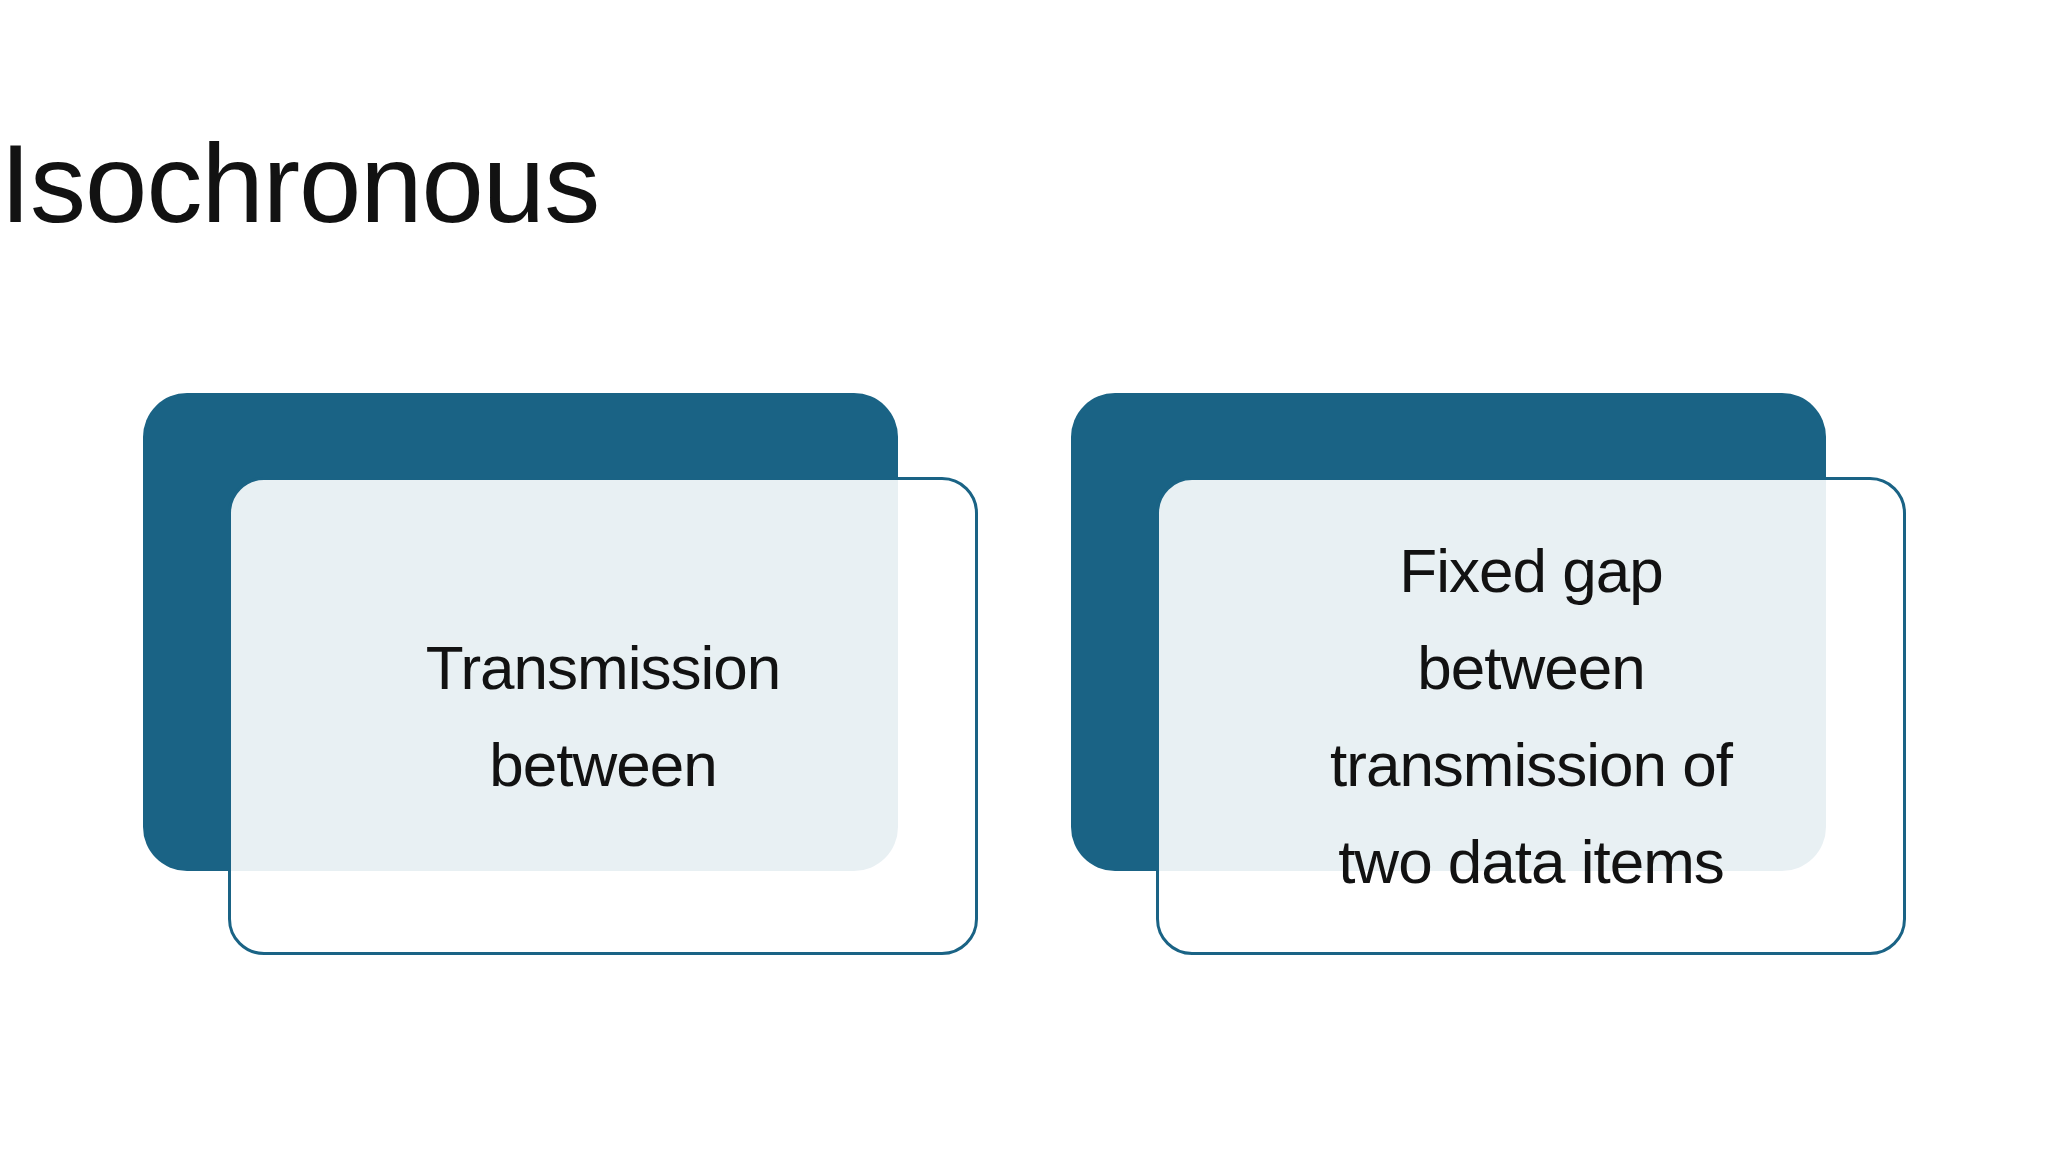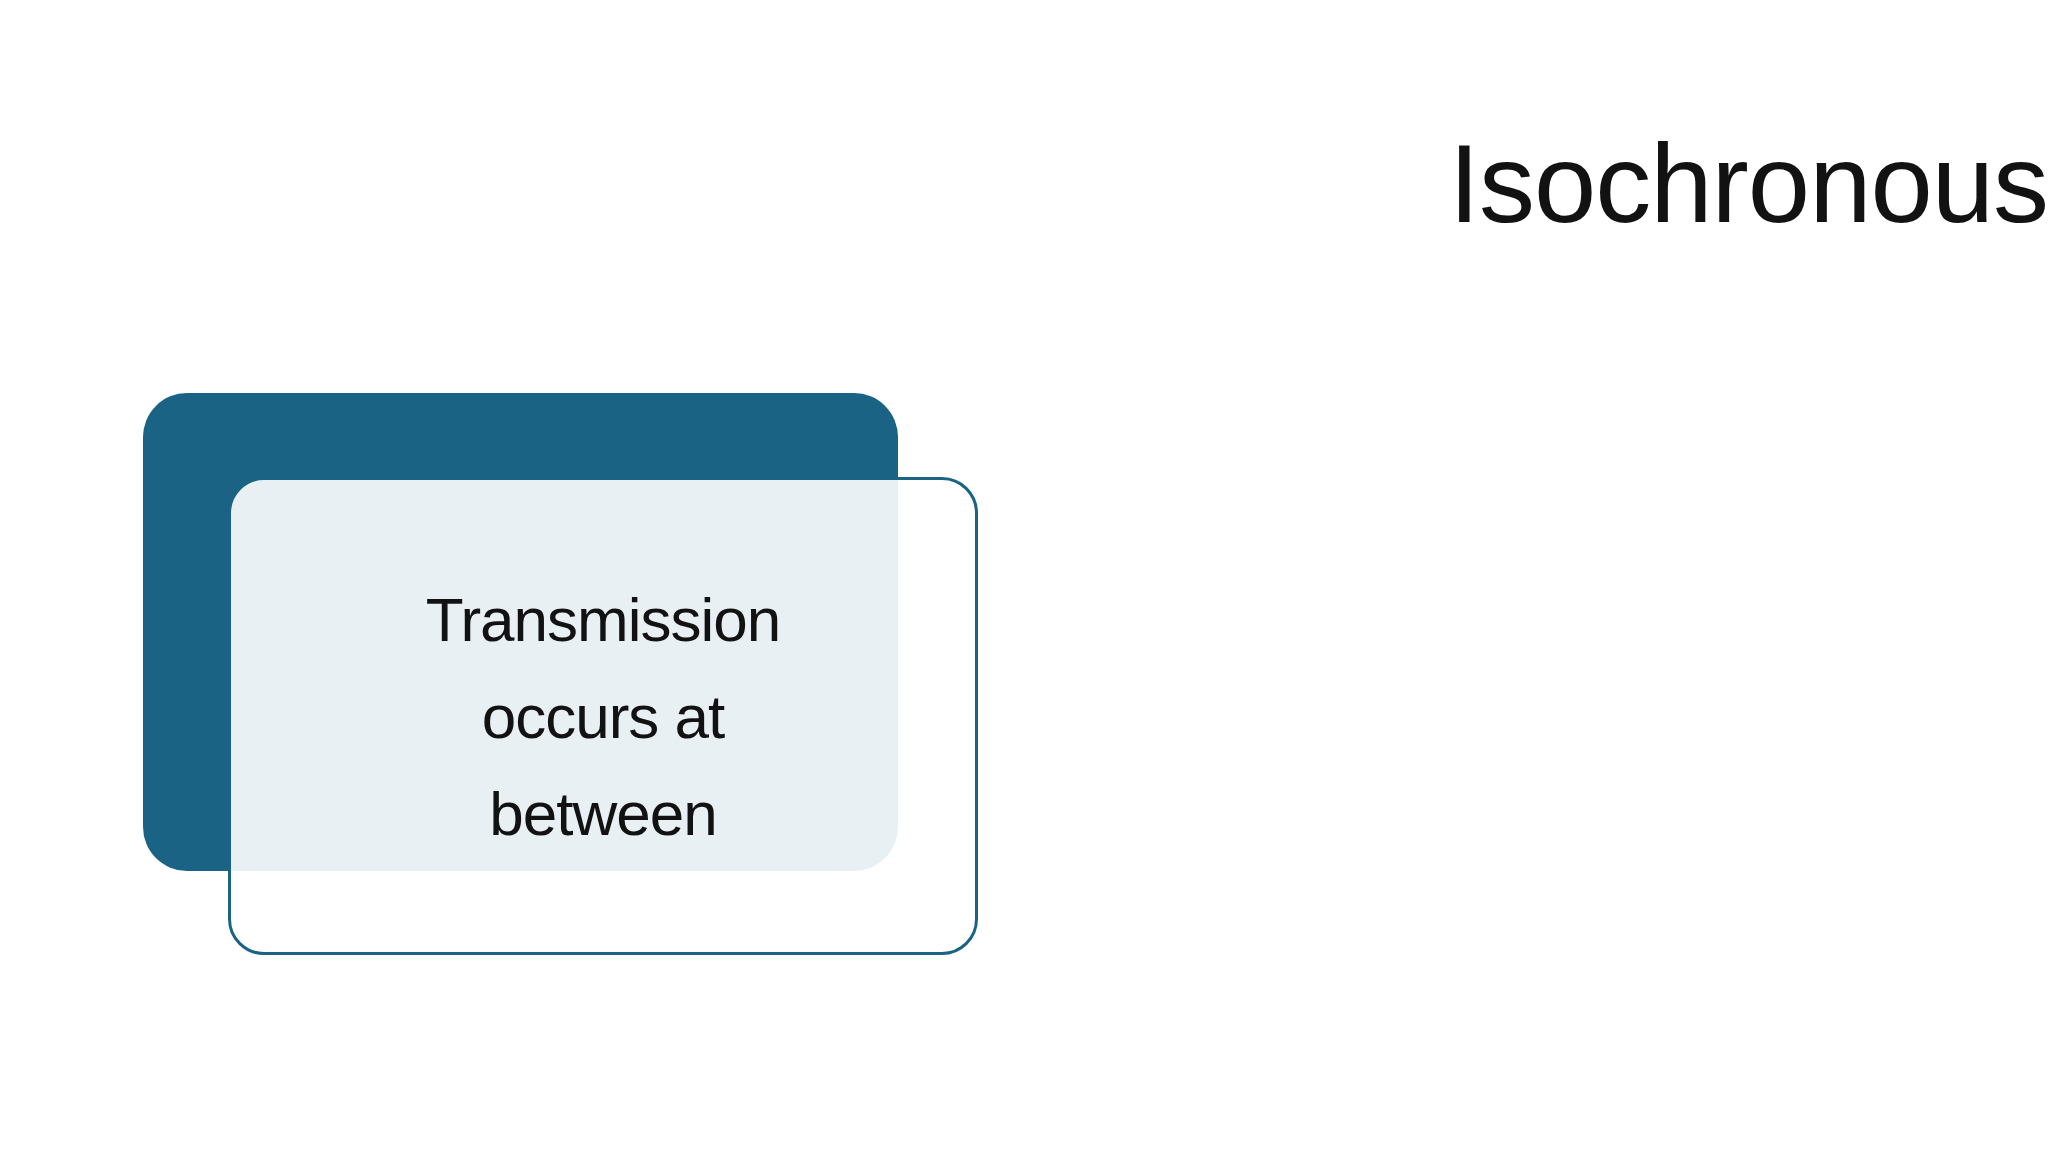--- a/index.html
+++ b/index.html
@@ -17,21 +17,21 @@
     overflow: hidden;
     font-family: "Liberation Sans", sans-serif;
   }
 
   .slide-title {
     position: absolute;
     top: 128px;
     left: 0;
     width: 2048px;
     margin: 0;
-    text-align: right;
+    text-align: left;
     font-size: 112px;
     line-height: 1;
     font-weight: 400;
     color: var(--text-color, #121212);
     letter-spacing: -1px;
   }
 
   .card-group {
     position: absolute;
     top: 393px;
@@ -81,20 +81,30 @@
 
 <div class="slide">
 
   <h1 class="slide-title">Isochronous</h1>
 
   <div class="card-group left">
     <div class="card-back"></div>
     <div class="card-front">
       <div class="card-text">
         <span class="line">Transmission</span>
-        <span class="line">occurs at</span>
         <span class="line">between</span>
       </div>
     </div>
   </div>
 
+  <div class="card-group right">
+    <div class="card-back"></div>
+    <div class="card-front">
+      <div class="card-text">
+        <span class="line">Fixed gap</span>
+        <span class="line">between</span>
+        <span class="line">transmission of</span>
+        <span class="line">two data items</span>
+      </div>
+    </div>
+  </div>
 
 </div>
 
 </body></html>

